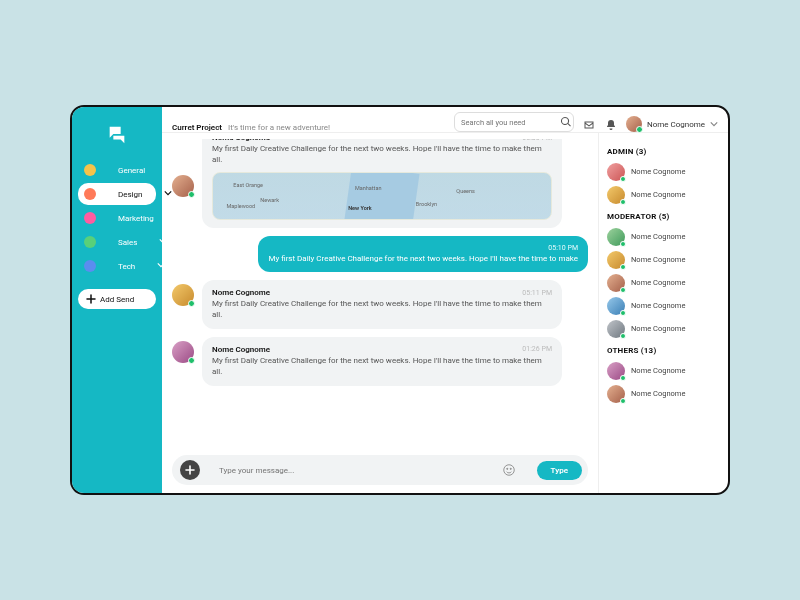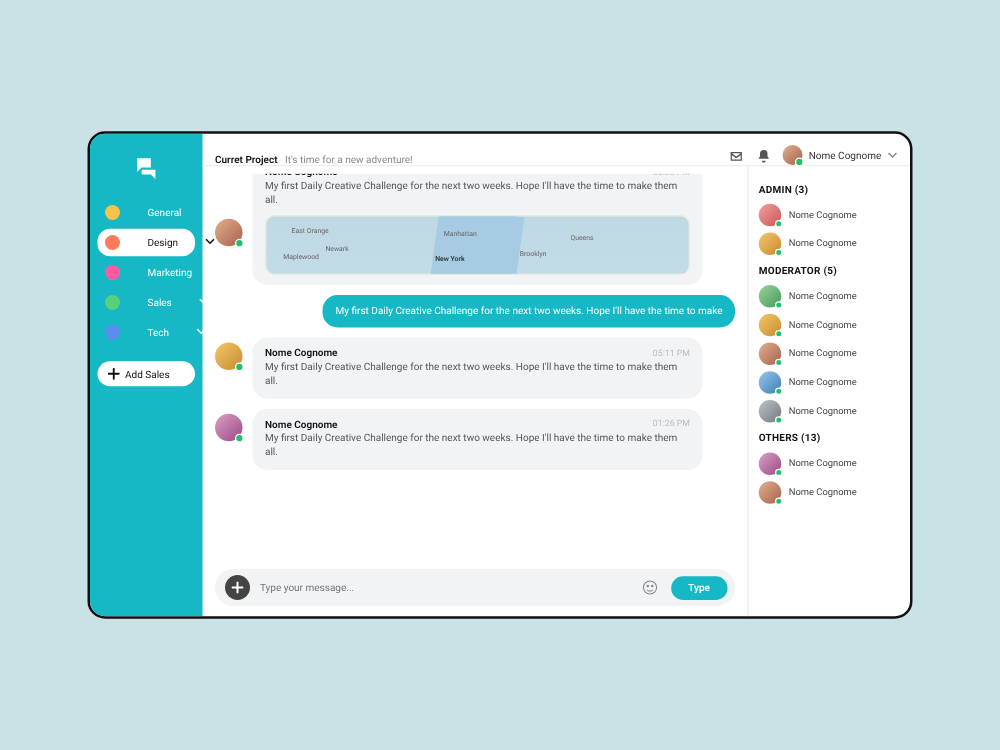--- a/index.html
+++ b/index.html
@@ -48,21 +48,21 @@
     linear-gradient(90deg, rgba(160,200,230,.6) 42%, rgba(160,200,230,.6) 58%),
     linear-gradient(#eef3e0,#f4f7ea);
     position:relative; overflow:hidden; border:1px solid #e6e9dc; font-size:5.5px; color:#666; }
   .map .river { position:absolute; left:40%; top:-4px; width:20%; height:120%; background:#a6cbe2; transform:rotate(8deg); }
   .map span { position:absolute; }
 
   .msg-out { align-self:flex-end; background:#15b8c4; color:#fff; border-radius:12px; padding:8px 10px; max-width:380px; }
   .msg-out .time { display:block; text-align:right; font-size:7px; color:#e6fbfd; margin-bottom:2px; }
   .msg-out .text { font-size:8px; line-height:1.35; }
 
-  .composer { display:flex; align-items:center; gap:8px; background:#f1f3f4; border-radius:999px; padding:5px 6px 5px 8px; margin-top:6px; }
+  .composer { display:flex; align-items:center; gap:19px; background:#f1f3f4; border-radius:999px; padding:5px 6px 5px 8px; margin-top:6px; }
   .round-btn { width:20px; height:20px; border-radius:50%; background:#444; color:#fff; display:flex; align-items:center; justify-content:center; cursor:pointer; }
   .round-btn svg { width:10px; height:10px; fill:#fff; }
   .composer input { flex:1; border:none; background:transparent; outline:none; font-size:8px; color:#666; }
   .emoji-btn { width:18px; height:18px; display:flex; align-items:center; justify-content:center; color:#888; cursor:pointer; }
   .emoji-btn svg { width:14px; height:14px; fill:none; stroke:#888; stroke-width:1.5; }
   .send-btn { background:#15b8c4; color:#fff; border:none; border-radius:999px; padding:5px 14px; font-size:8px; font-weight:600; cursor:pointer; }
 
   
   .members { width:130px; border-left:1px solid #eee; padding:8px 8px; overflow:hidden; }
   .group-title { font-size:8px; font-weight:700; color:#111; margin:6px 0 4px; letter-spacing:.2px; }
@@ -132,31 +132,39 @@
       <span>Tech</span>
       <span class="chev"><svg viewBox="0 0 10 10">
             <path d="M1 3l4 4 4-4" stroke="#fff" stroke-width="1.5" fill="none"></path>
           </svg></span>
     </div>
 
     <div class="add-team">
       <svg class="plus" viewBox="0 0 10 10">
           <path d="M5 1v8M1 5h8" stroke="#111" stroke-width="1.5" stroke-linecap="round"></path>
         </svg>
-      <span>Add Sales</span>
+      <span>Add Send</span>
     </div>
   </aside>
 
   <div class="main">
     <div class="topbar">
       <div class="crumb">
         <span>Curret Project</span>
         <span class="sub">It's time for a new adventure!</span>
       </div>
       <div class="spacer"></div>
+      <div class="search">
+        <input placeholder="Search all you need" style="">
+        <span class="top-icon">
+            <svg viewBox="0 0 24 24">
+              <path d="M10 2a8 8 0 105.3 14l5 5 1.4-1.4-5-5A8 8 0 0010 2zm0 2a6 6 0 110 12 6 6 0 010-12z"></path>
+            </svg>
+          </span>
+      </div>
       <span class="top-icon">
           <svg viewBox="0 0 24 24">
             <path d="M3 5h18v14H3V5zm2 2v.3l7 5 7-5V7H5zm14 3.2l-7 5-7-5V17h14v-6.8z"></path>
           </svg>
         </span>
       <span class="top-icon">
           <svg viewBox="0 0 24 24">
             <path d="M12 2a6 6 0 00-6 6v4l-2 3v1h16v-1l-2-3V8a6 6 0 00-6-6zm0 20a3 3 0 003-3H9a3 3 0 003 3z"></path>
           </svg>
         </span>
@@ -192,20 +200,21 @@
                 <span style="left:42%; top:28%">Manhattan</span>
                 <span style="left:40%; top:70%; font-weight:600; color:#333">New York</span>
                 <span style="left:60%; top:62%">Brooklyn</span>
                 <span style="left:72%; top:34%">Queens</span>
                 <span style="left:4%; top:66%">Maplewood</span>
               </div>
             </div>
           </div>
 
           <div class="msg-out">
+            <span class="time">05:10 PM</span>
             <div class="text">My first Daily Creative Challenge for the next two weeks. Hope I'll have the time to make</div>
           </div>
 
           <div class="msg-row">
             <span class="avatar sm c2">
                 <span class="badge-dot"></span>
               </span>
             <div class="bubble">
               <div class="head">
                 <span class="name">Nome Cognome</span>

